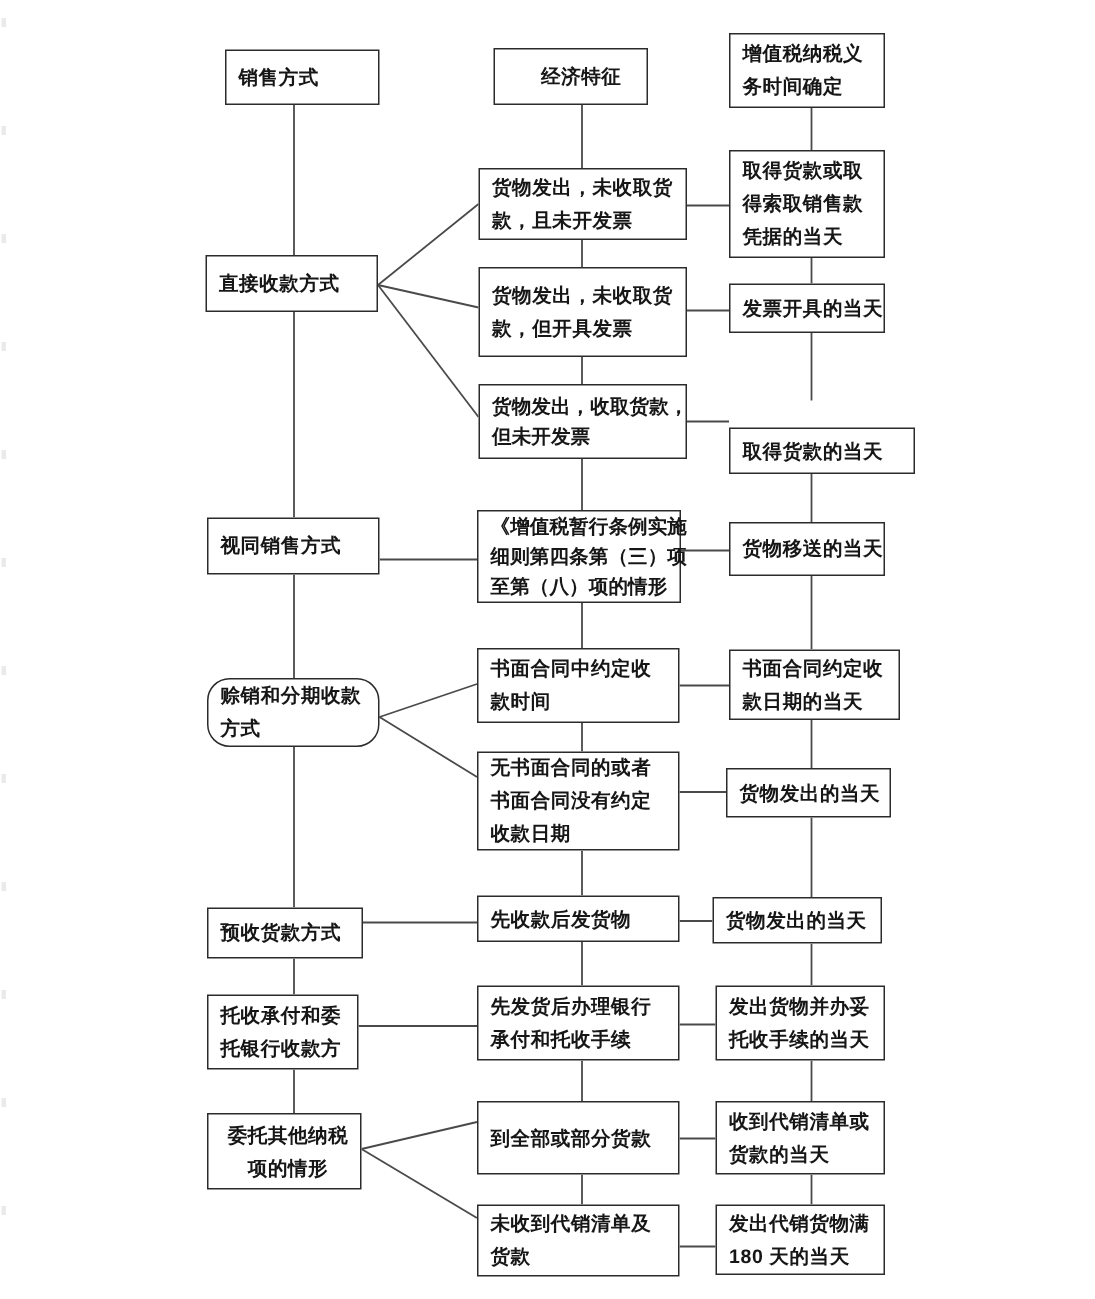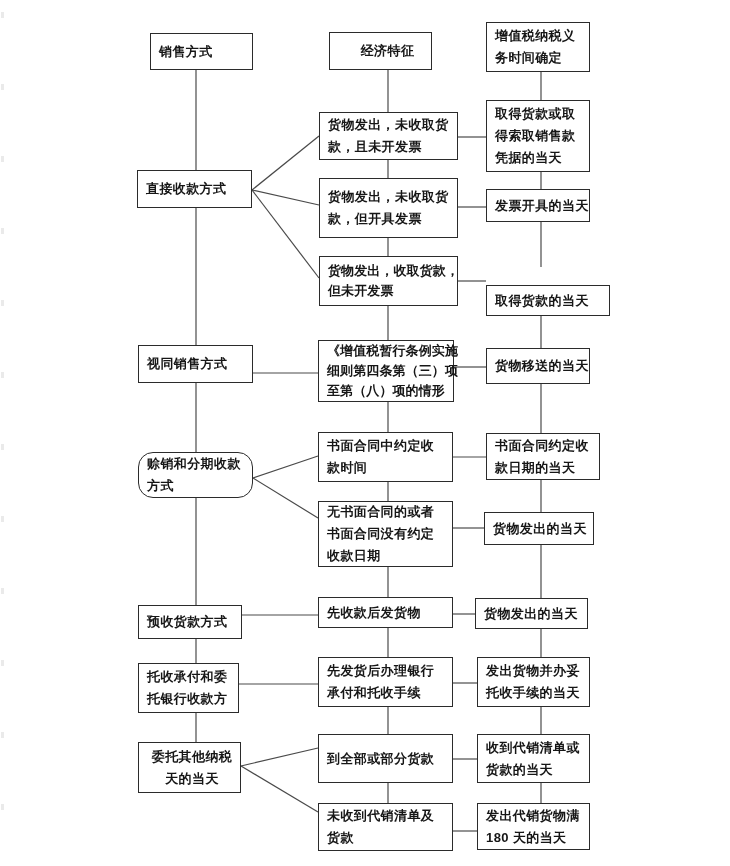--- a/index.html
+++ b/index.html
@@ -95,21 +95,21 @@
       </div>
       <div class="box" style="left: 138px; top: 605px; width: 104px; height: 34px;">
         <div class="tline">预收货款方式</div>
       </div>
       <div class="box" style="left: 138px; top: 663px; width: 101px; height: 50px;">
         <div class="tline">托收承付和委</div>
         <div class="tline">托银行收款方</div>
       </div>
       <div class="box" style="left: 138px; top: 742px; width: 103px; height: 51px; text-align: center;">
         <div class="tline">委托其他纳税</div>
-        <div class="tline">天的当天</div>
+        <div class="tline">项的情形</div>
       </div>
       <div class="box" style="left: 319px; top: 112px; width: 139px; height: 48px;">
         <div class="tline">货物发出，未收取货</div>
         <div class="tline">款，且未开发票</div>
       </div>
       <div class="box" style="left: 319px; top: 178px; width: 139px; height: 60px;">
         <div class="tline">货物发出，未收取货</div>
         <div class="tline">款，但开具发票</div>
       </div>
       <div class="box small" style="left: 319px; top: 256px; width: 139px; height: 50px;">

